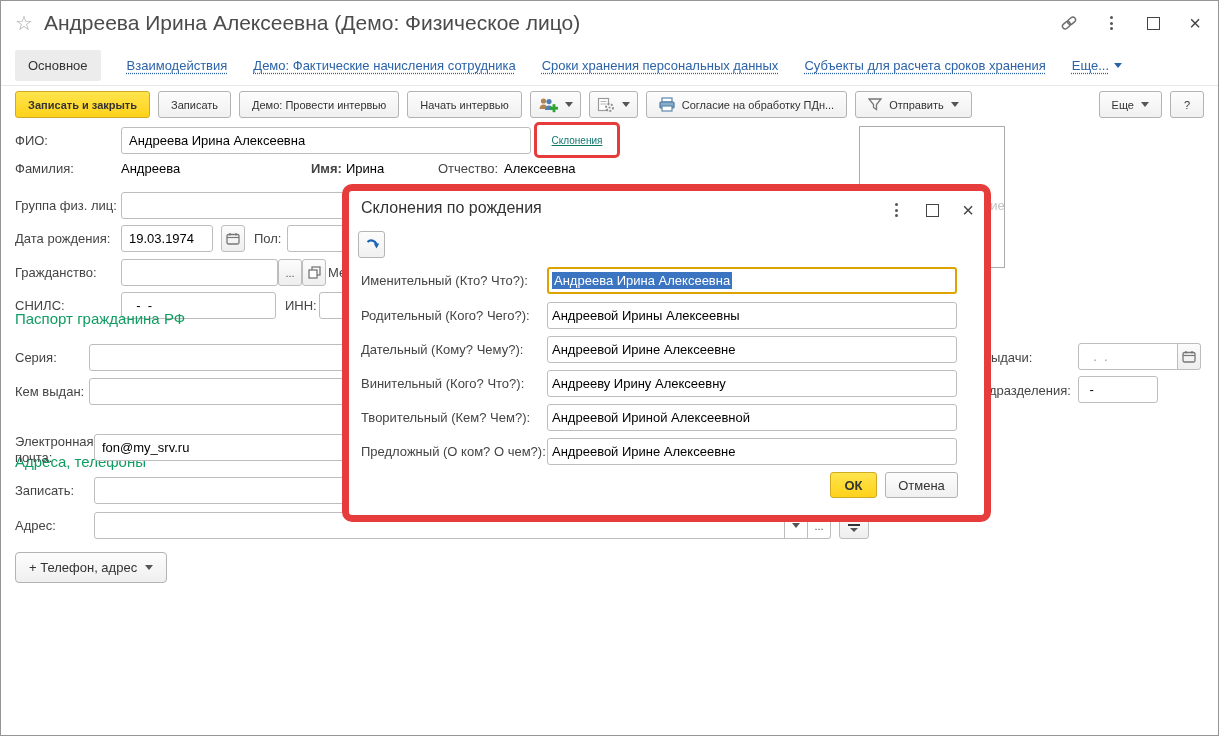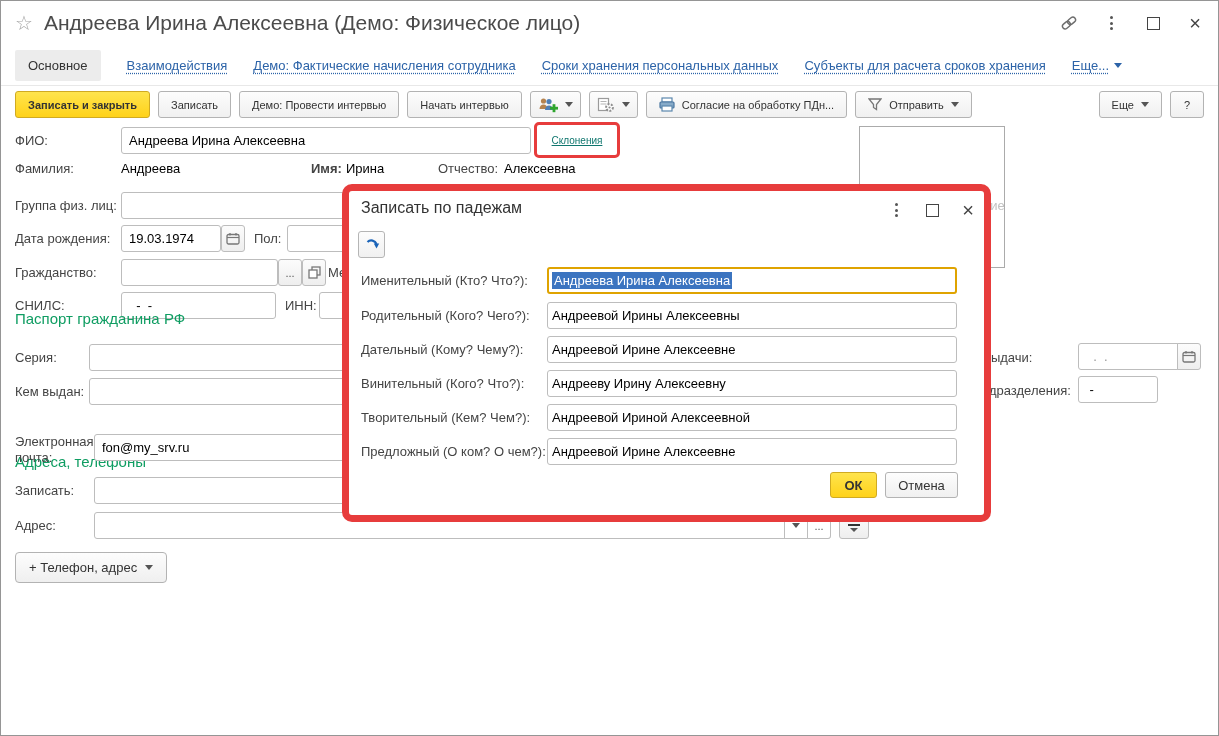--- a/index.html
+++ b/index.html
@@ -178,21 +178,21 @@
   <span class="lab" style="left:120px;top:160px;color:#000;">Андреева</span>
   <span class="lab" style="left:310px;top:160px;font-weight:bold;">Имя:</span>
   <span class="lab" style="left:345px;top:160px;color:#000;">Ирина</span>
   <span class="lab" style="left:437px;top:160px;">Отчество:</span>
   <span class="lab" style="left:503px;top:160px;color:#000;">Алексеевна</span>
 
   <span class="lab" style="left:14px;top:197px;">Группа физ. лиц:</span>
   <div class="fld" style="left:120px;top:191px;width:410px;"></div>
 
   <span class="lab" style="left:14px;top:230px;">Дата рождения:</span>
-  <div class="fld" style="left:120px;top:224px;width:100px;">19.03.1974</div>
+  <div class="fld" style="left:120px;top:224px;width:92px;">19.03.1974</div>
   <span class="mini" style="left:220px;top:224px;">
     <svg width="14" height="13" viewBox="0 0 14 13">
         <rect x="1" y="2.5" width="12" height="9.5" rx="1.5" fill="none" stroke="#777" stroke-width="1.3"></rect>
         <line x1="1" y1="5.5" x2="13" y2="5.5" stroke="#777" stroke-width="1.2"></line>
         <line x1="4" y1="1" x2="4" y2="3.5" stroke="#777" stroke-width="1.3"></line>
         <line x1="10" y1="1" x2="10" y2="3.5" stroke="#777" stroke-width="1.3"></line>
       </svg>
   </span>
   <span class="lab" style="left:253px;top:230px;">Пол:</span>
   <div class="fld" style="left:286px;top:224px;width:130px;"></div>
@@ -258,21 +258,21 @@
         <line x1="1" y1="5.5" x2="13" y2="5.5" stroke="#777" stroke-width="1.2"></line>
         <line x1="4" y1="1" x2="4" y2="3.5" stroke="#777" stroke-width="1.3"></line>
         <line x1="10" y1="1" x2="10" y2="3.5" stroke="#777" stroke-width="1.3"></line>
       </svg>
   </span>
 
   <span class="lab" style="left:981px;top:382px;">одразделения:</span>
   <div class="fld" style="left:1077px;top:375px;width:80px;"> -</div>
 
   <div class="overlay">
-    <span class="dlgtitle">Записать по падежам</span>
+    <span class="dlgtitle">Склонения по рождения</span>
     <span class="dlgicons">
       <span class="ticon">
           <span class="dots3">
             <i></i>
             <i></i>
             <i></i>
           </span>
         </span>
       <span class="ticon">
           <span class="maxbox"></span>

